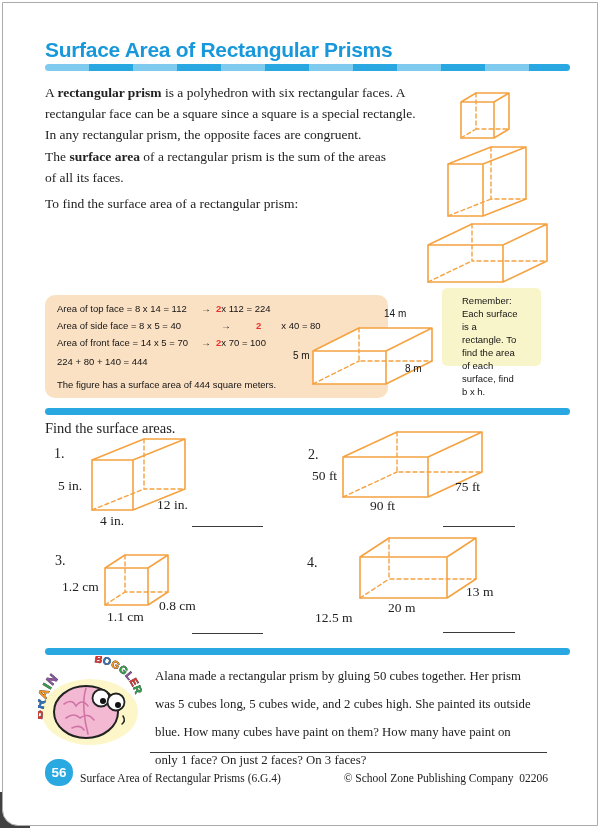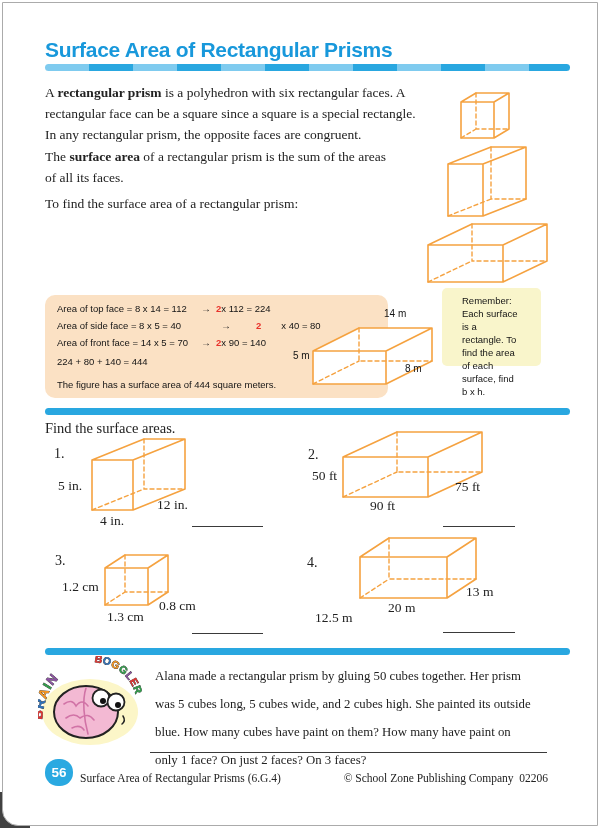--- a/index.html
+++ b/index.html
@@ -96,21 +96,21 @@
       <div class="ex-line" style="top:25px;gap:20px;">
         <span class="ex-label">Area of side face = 8 x 5 = 40</span>
         <span class="ex-arrow"></span>
         <span class="ex-red">2</span>
         <span> x 40 = 80</span>
       </div>
       <div class="ex-line" style="top:42px;">
         <span class="ex-label">Area of front face = 14 x 5 = 70</span>
         <span class="ex-arrow"></span>
         <span class="ex-red">2</span>
-        <span> x 90 = 140</span>
+        <span> x 70 = 100</span>
       </div>
       <div class="ex-plain" style="top:61px;">224 + 80 + 140 = 444</div>
       <div class="ex-plain" style="top:84px;">The figure has a surface area of 444 square meters.</div>
     </div>
 
     <svg class="abs prism" style="left:308px;top:325px;" width="130" height="62" viewBox="0 0 130 62">
       <polygon class="pr-fill" points="5,59 5,26 51,3 124,3 124,36 78,59"></polygon>
       <path class="pr-dash" d="M51,3 L51,36 L124,36 M5,59 L51,36"></path>
       <path class="pr-solid" d="M5,26 L78,26 L78,59 L5,59 Z M5,26 L51,3 L124,3 L78,26 M124,3 L124,36 L78,59"></path>
     </svg>
@@ -146,21 +146,21 @@
     <span class="abs dim-label" style="left:455px;top:479px;">75 ft</span>
     <div class="abs answer-line" style="left:443px;top:526px;width:72px;"></div>
 
     <span class="abs prob-num" style="left:55px;top:553px;">3.</span>
     <svg class="abs prism" style="left:102px;top:550px;" width="72" height="60" viewBox="0 0 72 60">
       <path class="pr-dash" d="M23,5 L23,42 L66,42 M3,55 L23,42"></path>
       <path class="pr-solid" d="M3,18 L46,18 L46,55 L3,55 Z M3,18 L23,5 L66,5 L46,18 M66,5 L66,42 L46,55"></path>
     </svg>
     <span class="abs dim-label" style="left:62px;top:579px;">1.2 cm</span>
     <span class="abs dim-label" style="left:159px;top:598px;">0.8 cm</span>
-    <span class="abs dim-label" style="left:107px;top:609px;">1.3 cm</span>
+    <span class="abs dim-label" style="left:107px;top:609px;">1.1 cm</span>
     <div class="abs answer-line" style="left:192px;top:633px;width:71px;"></div>
 
     <span class="abs prob-num" style="left:307px;top:555px;">4.</span>
     <svg class="abs prism" style="left:355px;top:533px;" width="135" height="70" viewBox="0 0 135 70">
       <path class="pr-dash" d="M34,5 L34,46 L121,46 M5,65 L34,46"></path>
       <path class="pr-solid" d="M5,24 L92,24 L92,65 L5,65 Z M5,24 L34,5 L121,5 L92,24 M121,5 L121,46 L92,65"></path>
     </svg>
     <span class="abs dim-label" style="left:315px;top:570px;margin-top:40px;">12.5 m</span>
     <span class="abs dim-label" style="left:466px;top:584px;">13 m</span>
     <span class="abs dim-label" style="left:388px;top:600px;">20 m</span>

